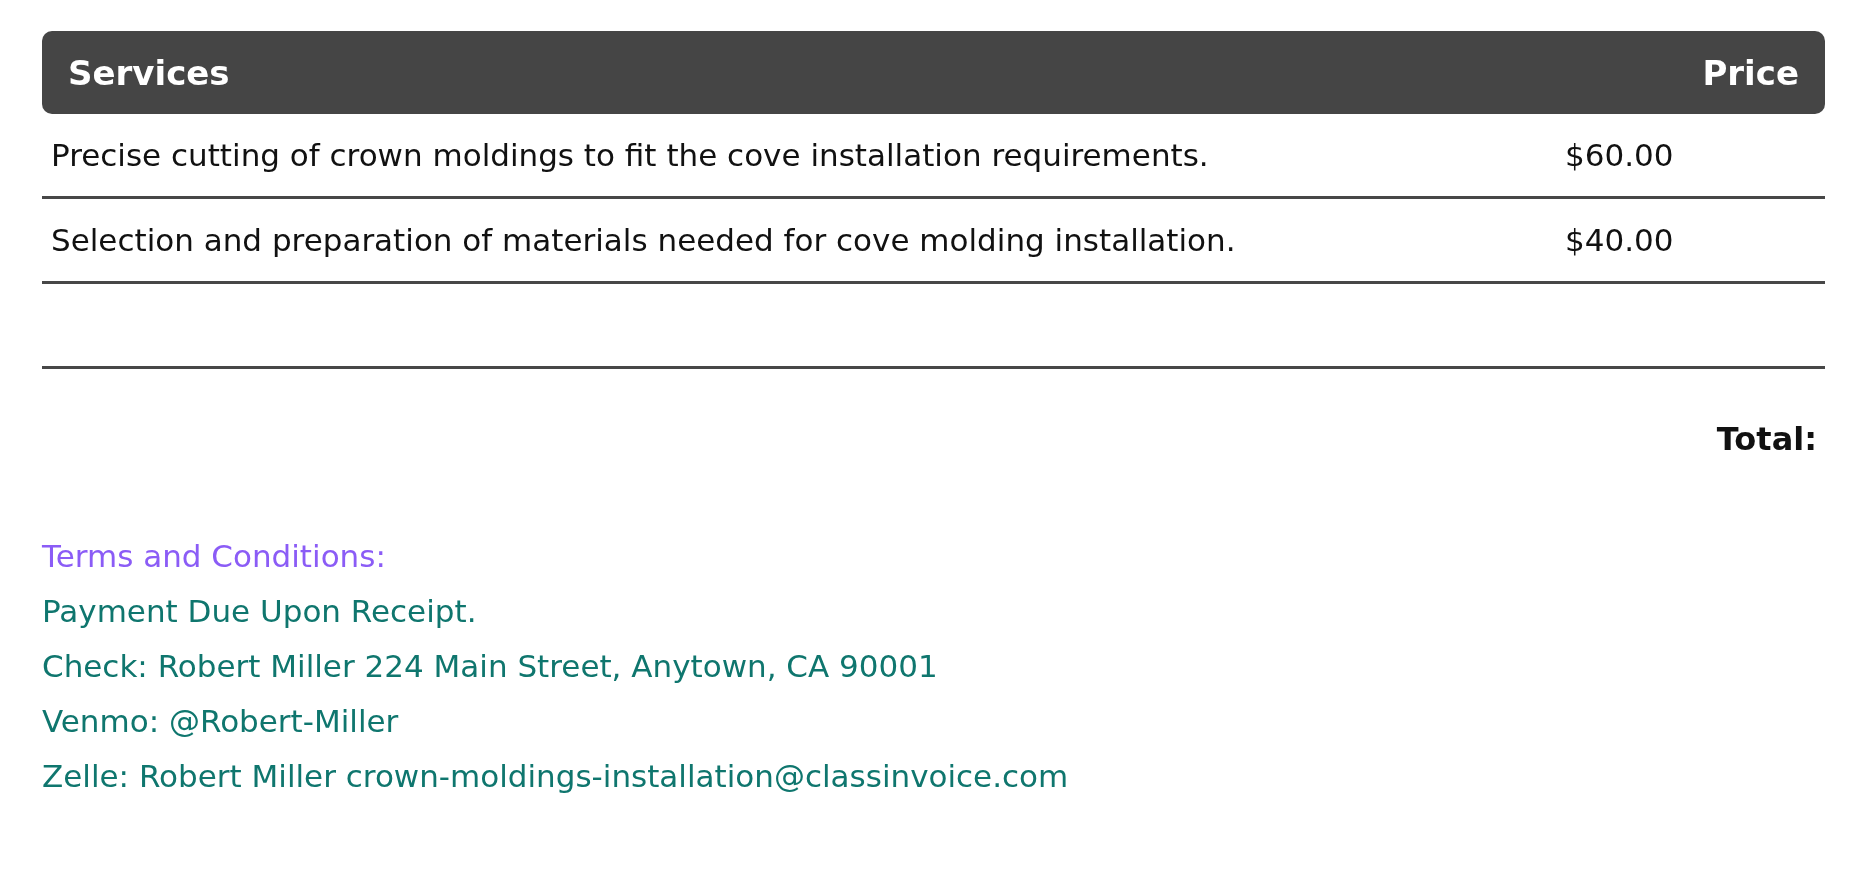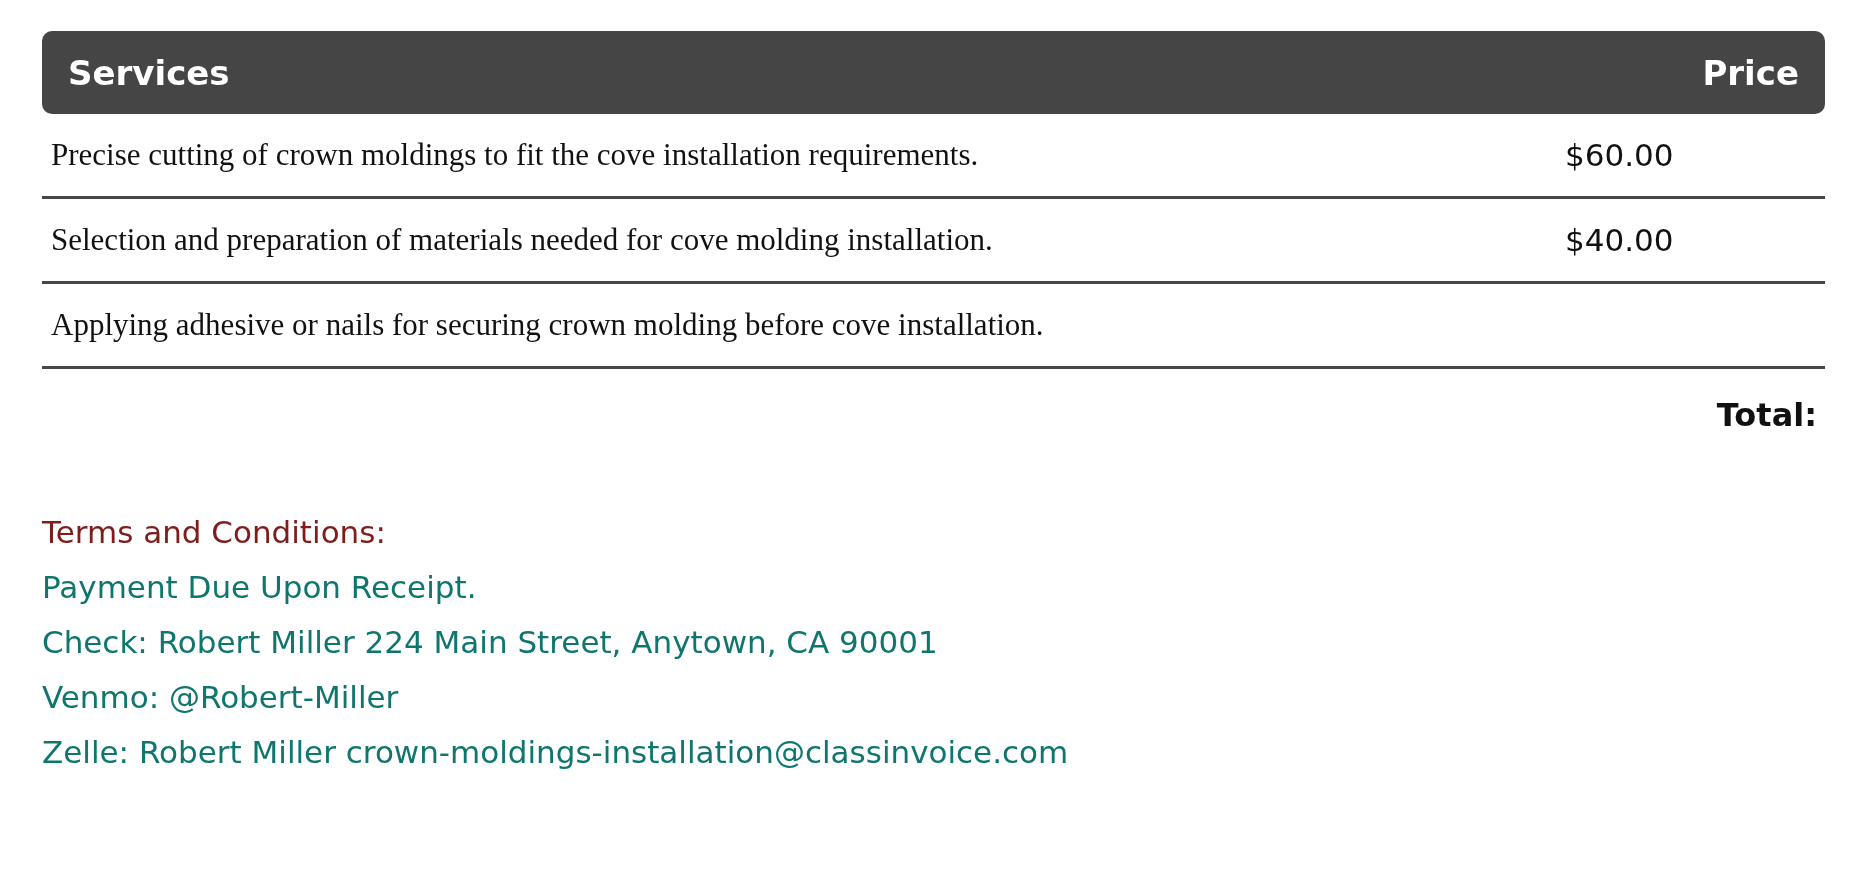--- a/index.html
+++ b/index.html
@@ -39,55 +39,55 @@
     display: flex;
     align-items: center;
     border-bottom: 3px solid #474747;
     font-size: 31px;
   }
   .cell-service {
     flex: 1;
     padding-left: 9px;
     white-space: nowrap;
     overflow: hidden;
-    font-family: Liberation Serif, serif;
   }
   .cell-price {
     width: 252px;
     text-align: left;
     padding-right: 8px;
     white-space: nowrap;
   }
   .total-row {
     box-sizing: border-box;
     height: 92px;
     display: flex;
     align-items: center;
     font-size: 32px;
     font-weight: bold;
+    margin-top: 24px;
   }
   .total-label {
     flex: 1;
     text-align: right;
     padding-right: 8px;
   }
   .total-value {
     width: 252px;
     text-align: right;
     padding-right: 8px;
     font-size: 33px;
   }
   
   .terms {
     margin-top: 44px;
     font-size: 31px;
     line-height: 55px;
   }
   .terms-heading {
-    color: #7f1d1d;
+    color: #8b5cf6;
   }
   .terms-line {
     color: #0f766e;
   }
 </style>
 </head>
 <body>
 
 <div class="invoice-wrap">
 
@@ -103,21 +103,20 @@
       <span class="cell-price">$60.00</span>
     </div>
 
     <div class="table-row">
       <span class="cell-service">Selection and preparation of materials needed for cove molding installation.</span>
       <span class="cell-price">$40.00</span>
     </div>
 
 
     <div class="table-row">
-      <span class="cell-service">Applying adhesive or nails for securing crown molding before cove installation.</span>
     </div>
 
     <div class="total-row">
       <span class="total-label">Total:</span>
     </div>
 
   </div>
 
   <div class="terms">
     <div class="terms-heading">Terms and Conditions:</div>

